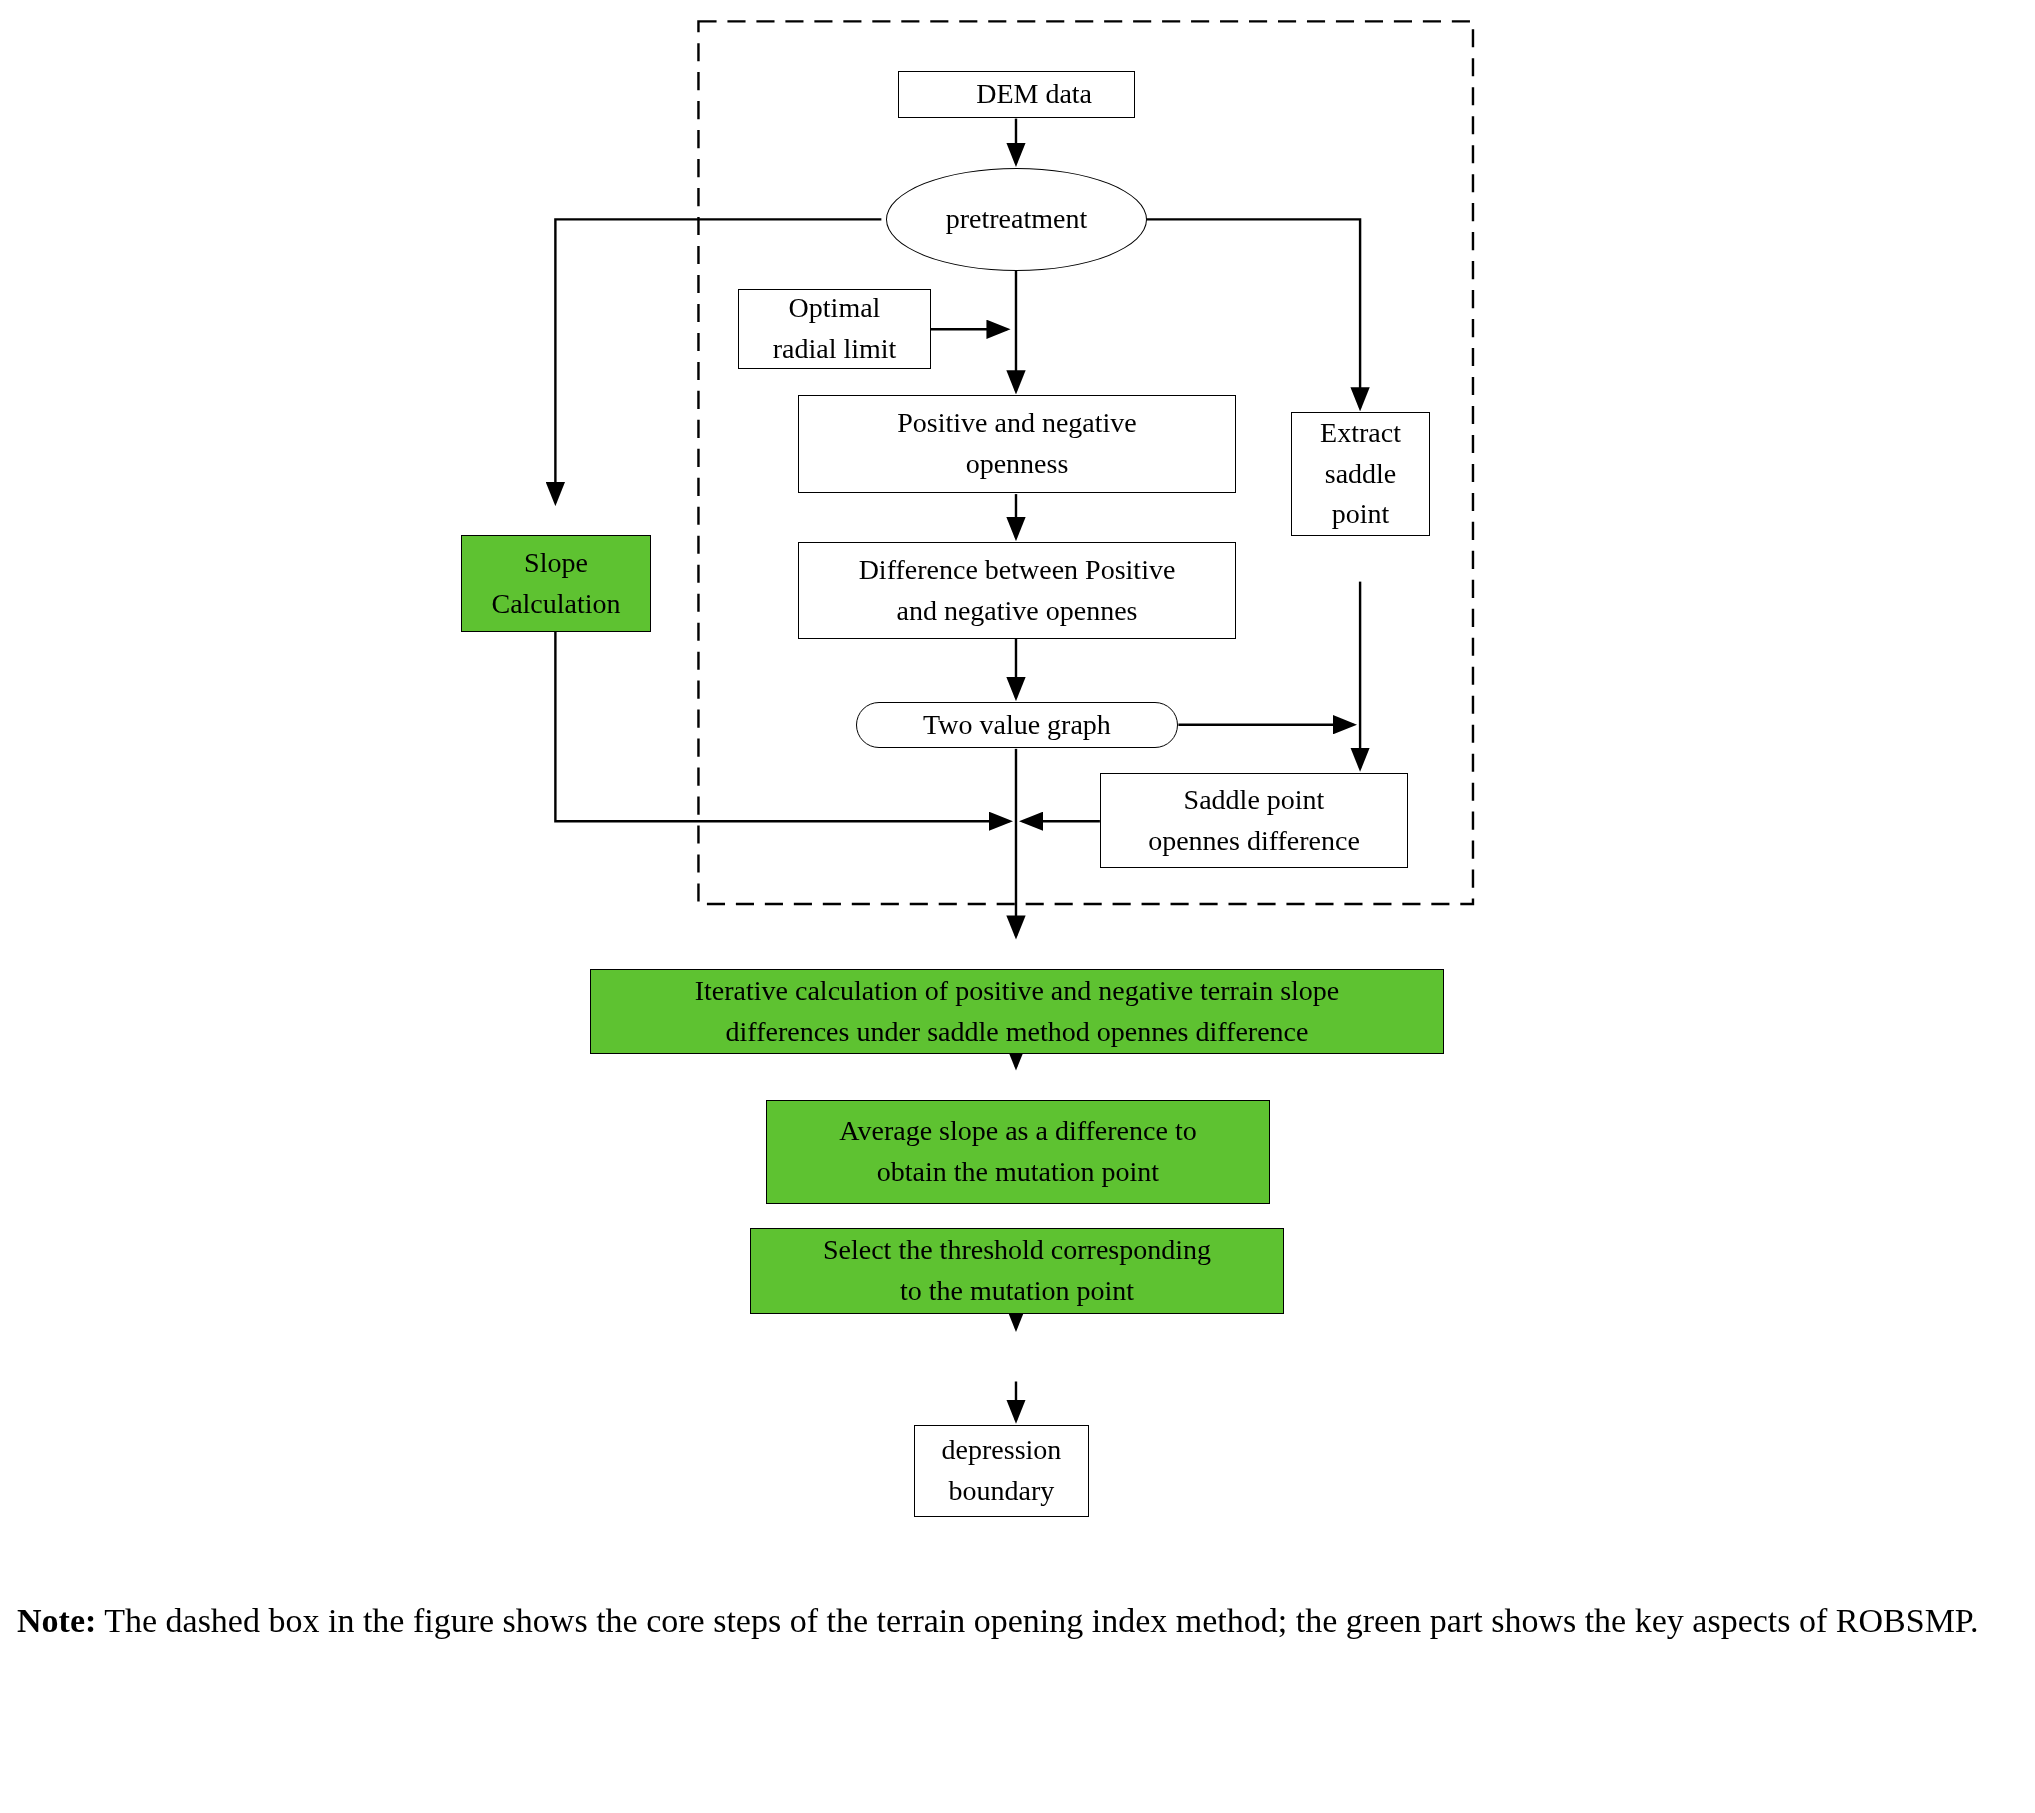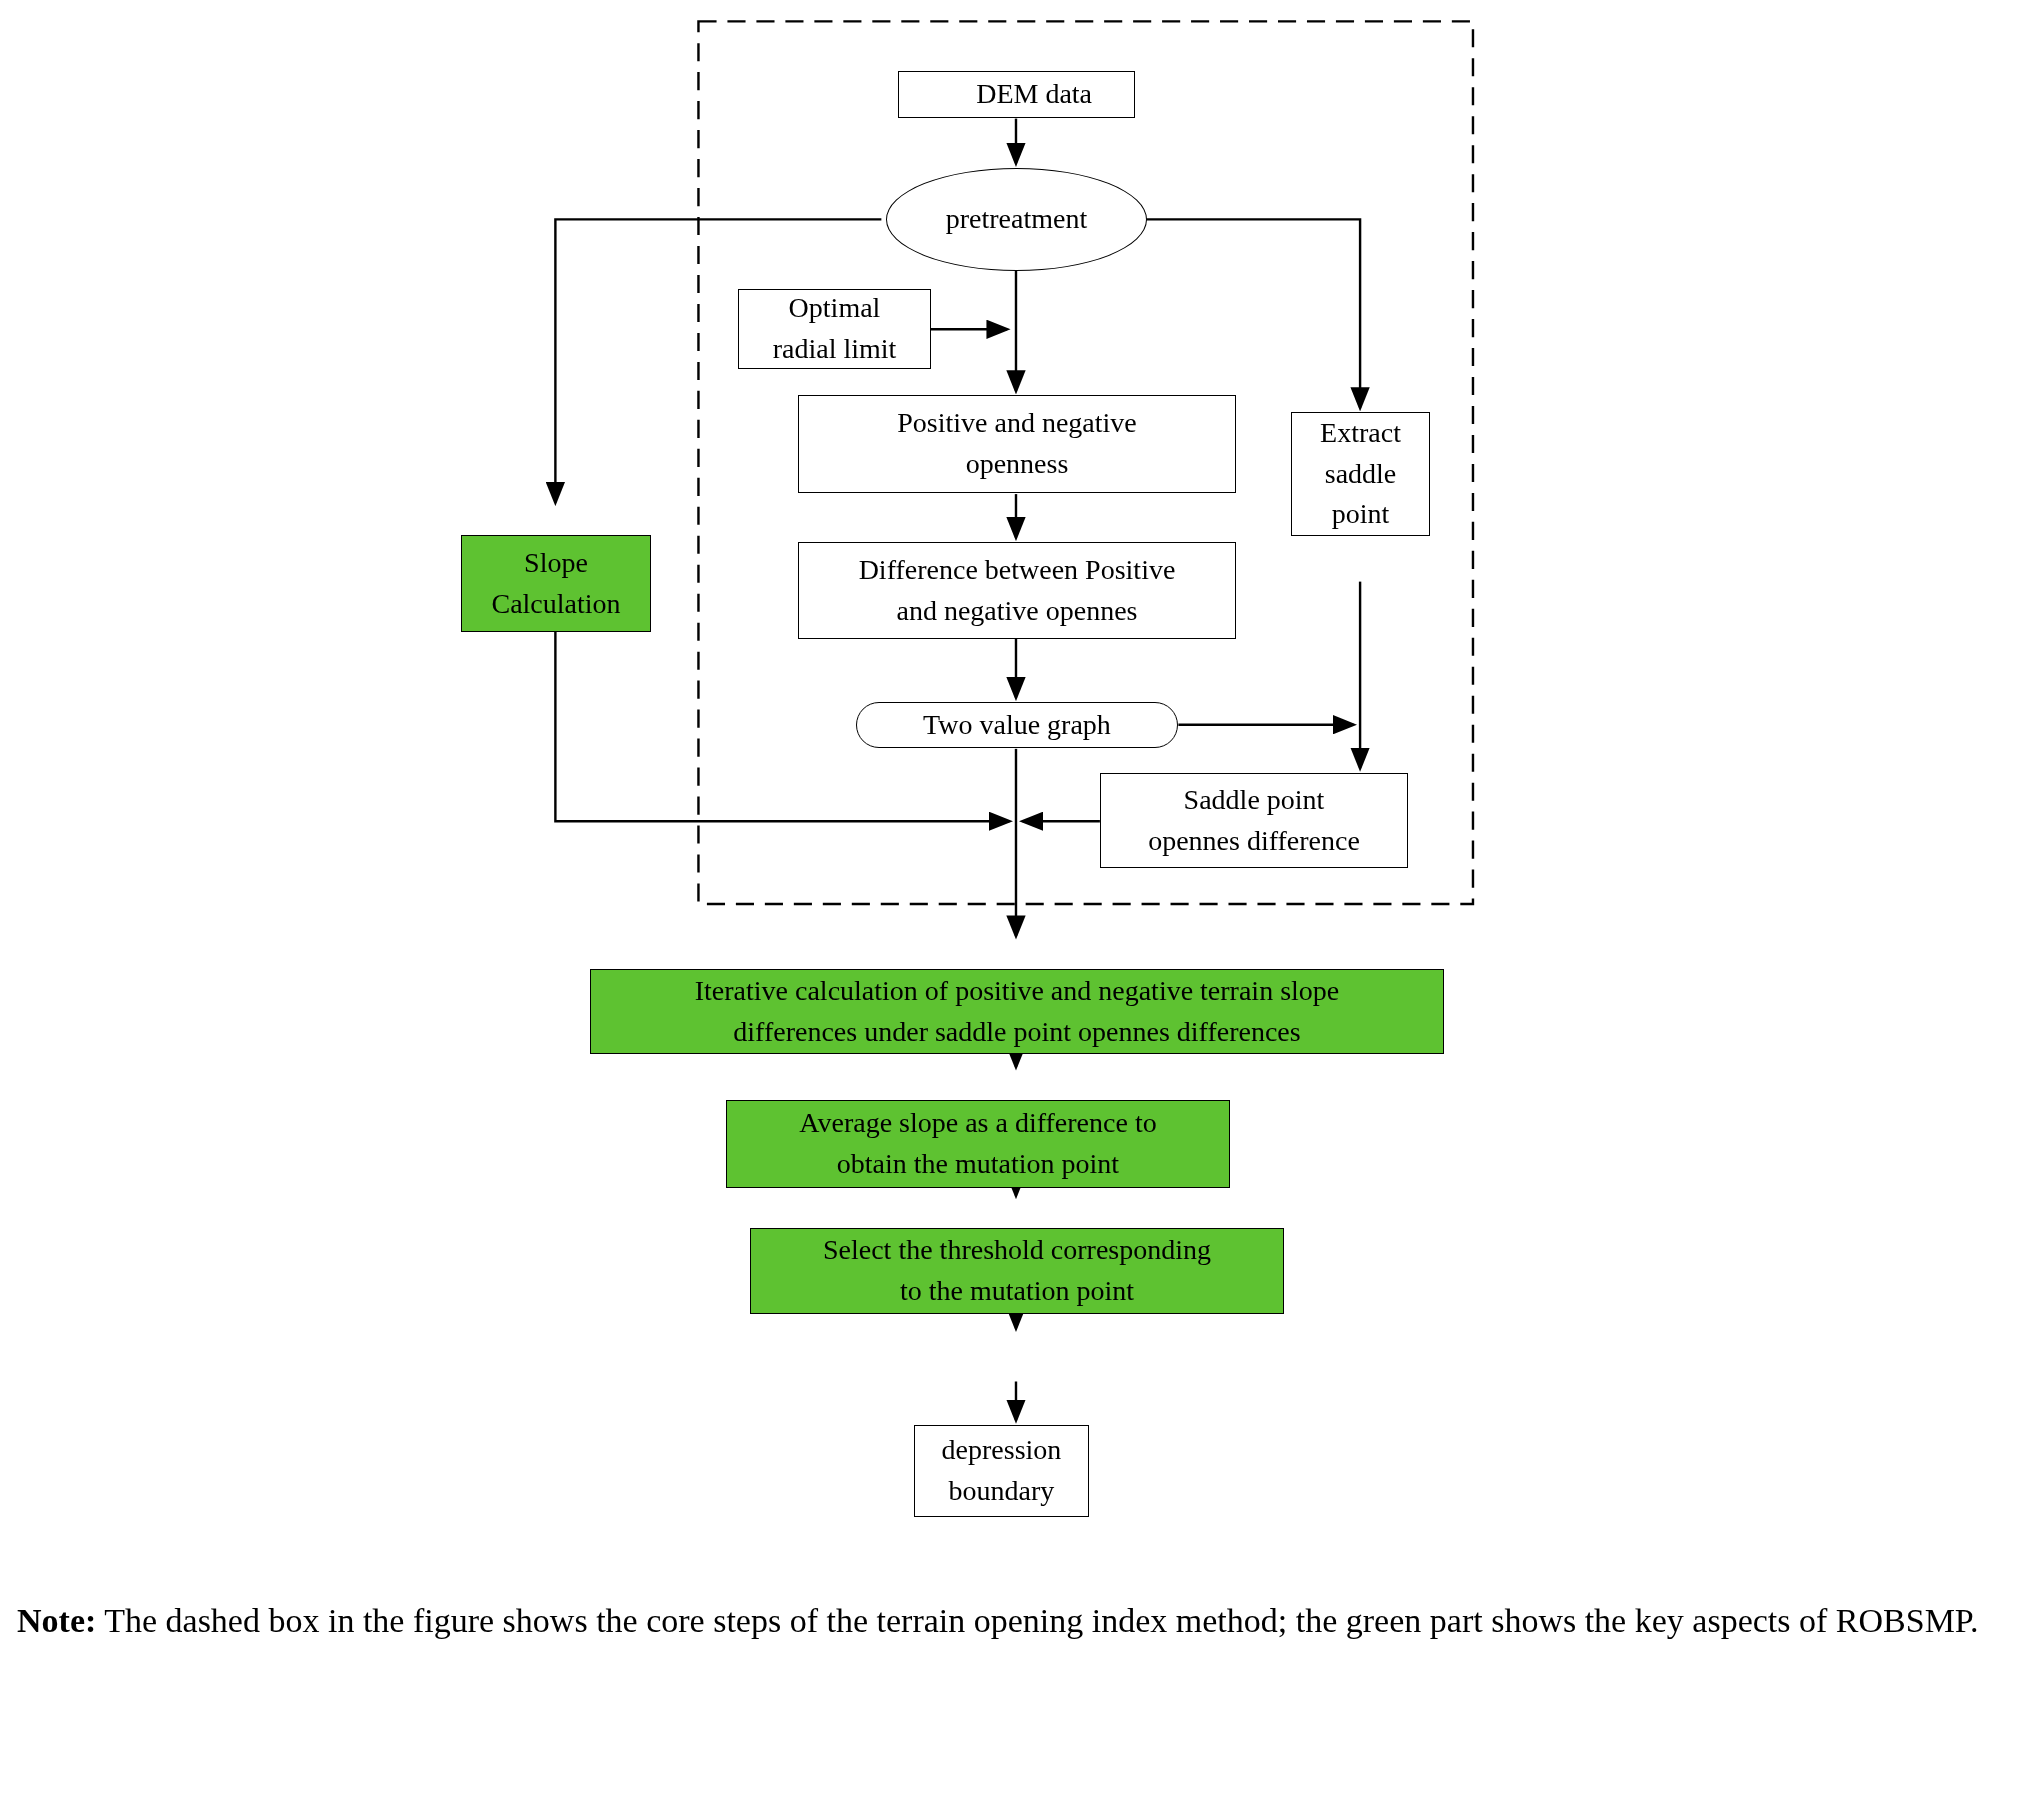--- a/index.html
+++ b/index.html
@@ -43,21 +43,21 @@
   #n-dem   { left: 898px; top: 71px;  width: 237px;  height: 47px; padding-left: 40px;  }
   #n-pre   { left: 886px; top: 168px;  width: 261px;  height: 103px; }
   #n-orl   { left: 738px; top: 289px;  width: 193px;  height: 80px; }
   #n-pno   { left: 798px; top: 395px;  width: 438px;  height: 98px; }
   #n-esp   { left: 1291px; top: 412px;  width: 139px;  height: 124px; }
   #n-slope { left: 461px;  top: 507px;  width: 190px;  height: 97px; }
   #n-diff  { left: 798px; top: 542px;  width: 438px;  height: 97px; }
   #n-tvg   { left: 856px; top: 702px; width: 322px;  height: 46px; border-radius: 23px;  }
   #n-spd   { left: 1100px; top: 773px; width: 308px;  height: 95px; }
   #n-iter  { left: 590px;  top: 941px; width: 854px; height: 85px; }
-  #n-avg   { left: 726px; top: 1072px; width: 504px;  height: 88px; }
+  #n-avg   { left: 766px; top: 1072px; width: 504px;  height: 104px; }
   #n-sel   { left: 750px; top: 1200px; width: 534px;  height: 86px; }
   #n-split { left: 808px; top: 1333px; width: 417px;  height: 48px;  }
   #n-dep   { left: 914px; top: 1425px; width: 175px;  height: 92px; }
 
   #note {
     position: absolute;
     left: 17px;
     top: 1594px;
     width: 2011px;
     font-size: 34px;
@@ -113,21 +113,21 @@
 saddle
 point</div>
   <div class="node green-node" id="n-slope" style="background: rgb(94, 194, 49);">Slope
 Calculation</div>
   <div class="node" id="n-diff">Difference between Positive
 and negative opennes</div>
   <div class="node" id="n-tvg">Two value graph</div>
   <div class="node" id="n-spd">Saddle point
 opennes difference</div>
   <div class="node green-node" id="n-iter" style="background: rgb(94, 194, 49);">Iterative calculation of positive and negative terrain slope
-differences under saddle point opennes differences</div>
+differences under saddle method opennes difference</div>
   <div class="node green-node" id="n-avg" style="background: rgb(94, 194, 49);">Average slope as a difference to
 obtain the mutation point</div>
   <div class="node green-node" id="n-sel" style="background: rgb(94, 194, 49);">Select the threshold corresponding
 to the mutation point</div>
   <div class="node" id="n-dep">depression
 boundary</div>
 
   <div id="note">
     <span class="note-label">Note:</span><span> The dashed box in the figure shows the core steps of the terrain opening index method; the green part shows the key aspects of ROBSMP.</span>
   </div>

